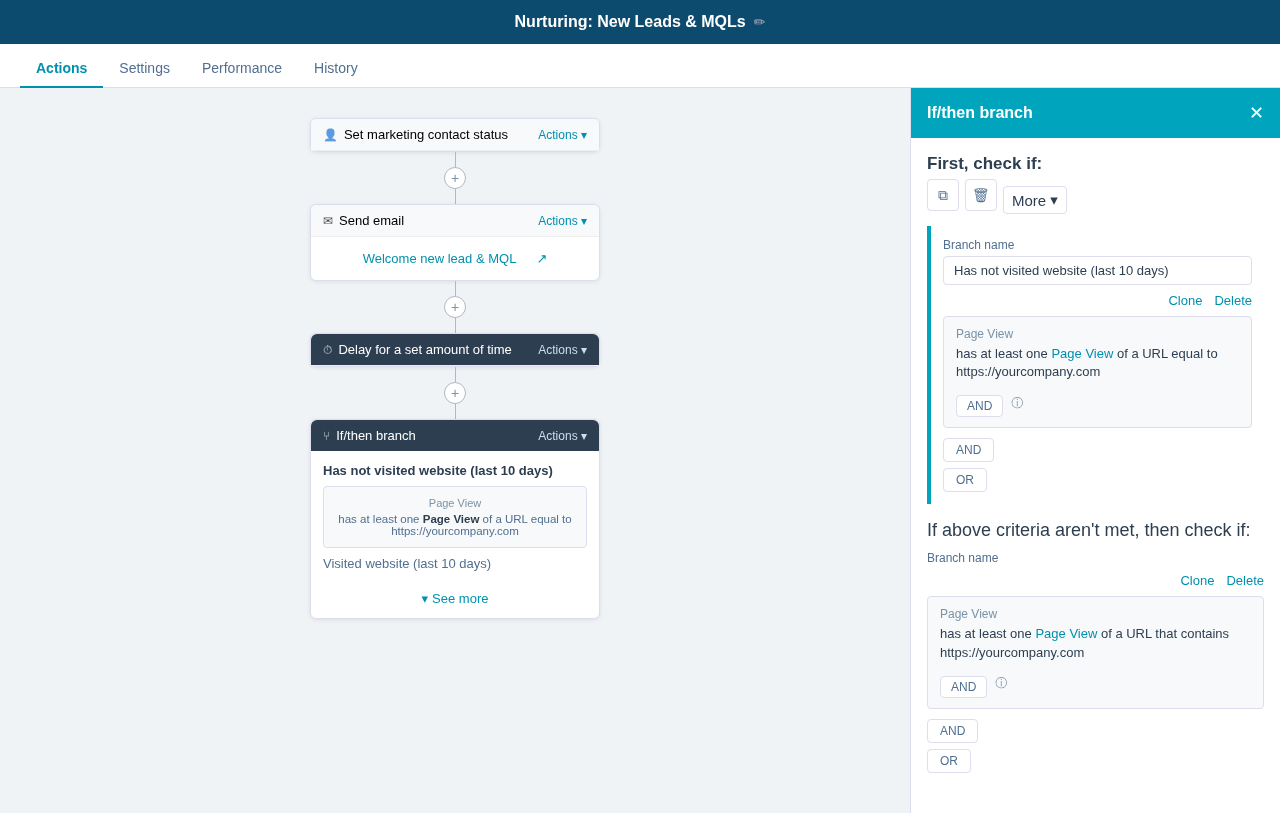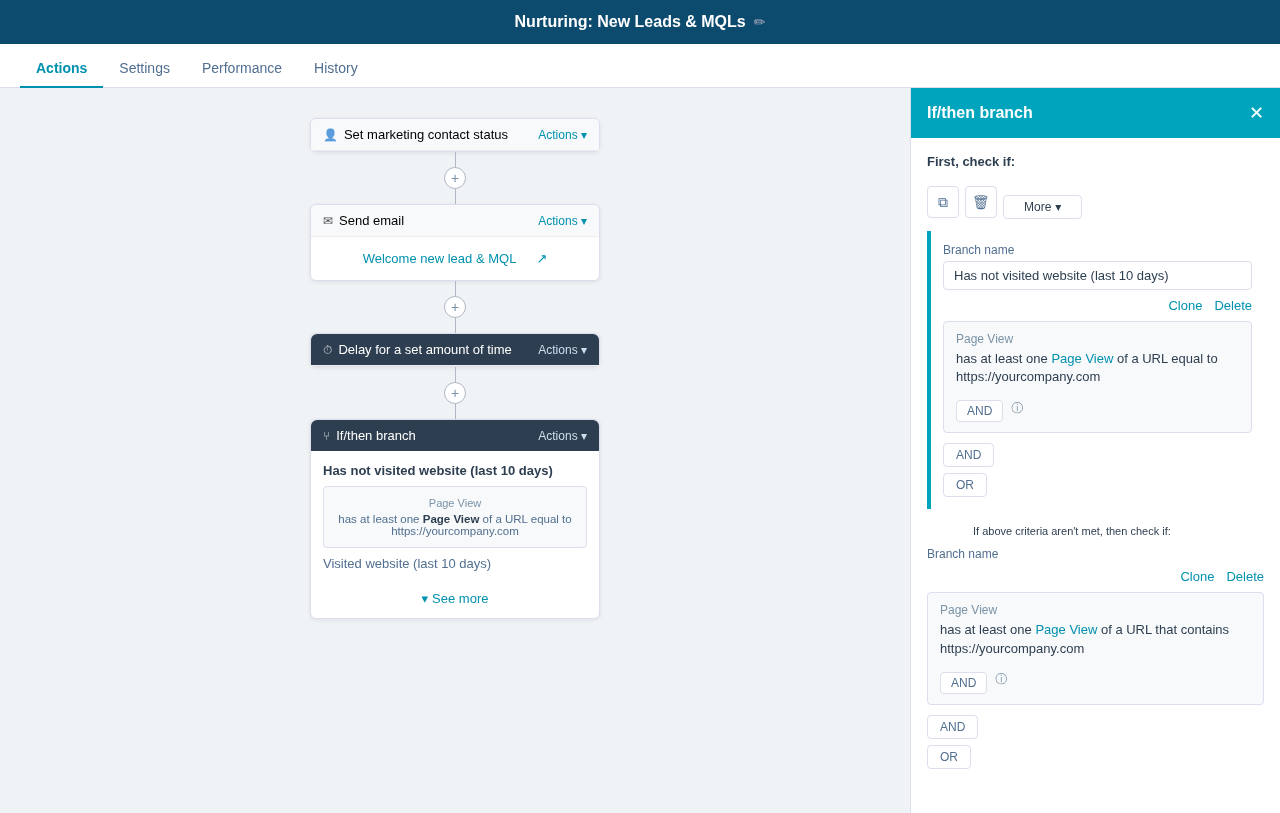--- a/index.html
+++ b/index.html
@@ -247,24 +247,24 @@
       cursor: pointer;
     }
 
     .panel-body {
       flex: 1;
       overflow-y: auto;
       padding: 16px;
     }
 
     .panel-section-label {
-      font-size: 13px;
+      font-size: 17px;
       color: #2d3e50;
       font-weight: 600;
-      margin-bottom: 16px;
+      margin-bottom: 2px;
     }
 
     
     .toolbar-row {
       display: flex;
       align-items: center;
       gap: 6px;
       margin-bottom: 12px;
     }
     .icon-btn {
@@ -277,22 +277,22 @@
       align-items: center;
       justify-content: center;
       cursor: pointer;
       font-size: 14px;
       color: #516f90;
     }
     .more-btn {
       background: #fff;
       border: 1px solid #dde;
       border-radius: 4px;
-      padding: 4px 20px;
-      font-size: 12px;
+      padding: 4px 8px;
+      font-size: 15px;
       color: #2d3e50;
       cursor: pointer;
       display: flex;
       align-items: center;
       gap: 4px;
       margin-top: 10px;
     }
     .branch-name-label {
       font-size: 12px;
       color: #516f90;
@@ -363,24 +363,23 @@
       background: #fff;
       cursor: pointer;
       width: fit-content;
     }
 
     
     .second-branch-section {
       margin-top: 16px;
     }
     .section-header-text {
-      font-size: 11px;
+      font-size: 18px;
       color: #2d3e50;
       margin-bottom: 10px;
-      margin-left: 46px;
     }
 
     
     .teal-border-section {
       border-left: 4px solid #00a4bd;
       padding-left: 0;
       margin-bottom: 16px;
     }
     .teal-inner {
       padding: 12px;

